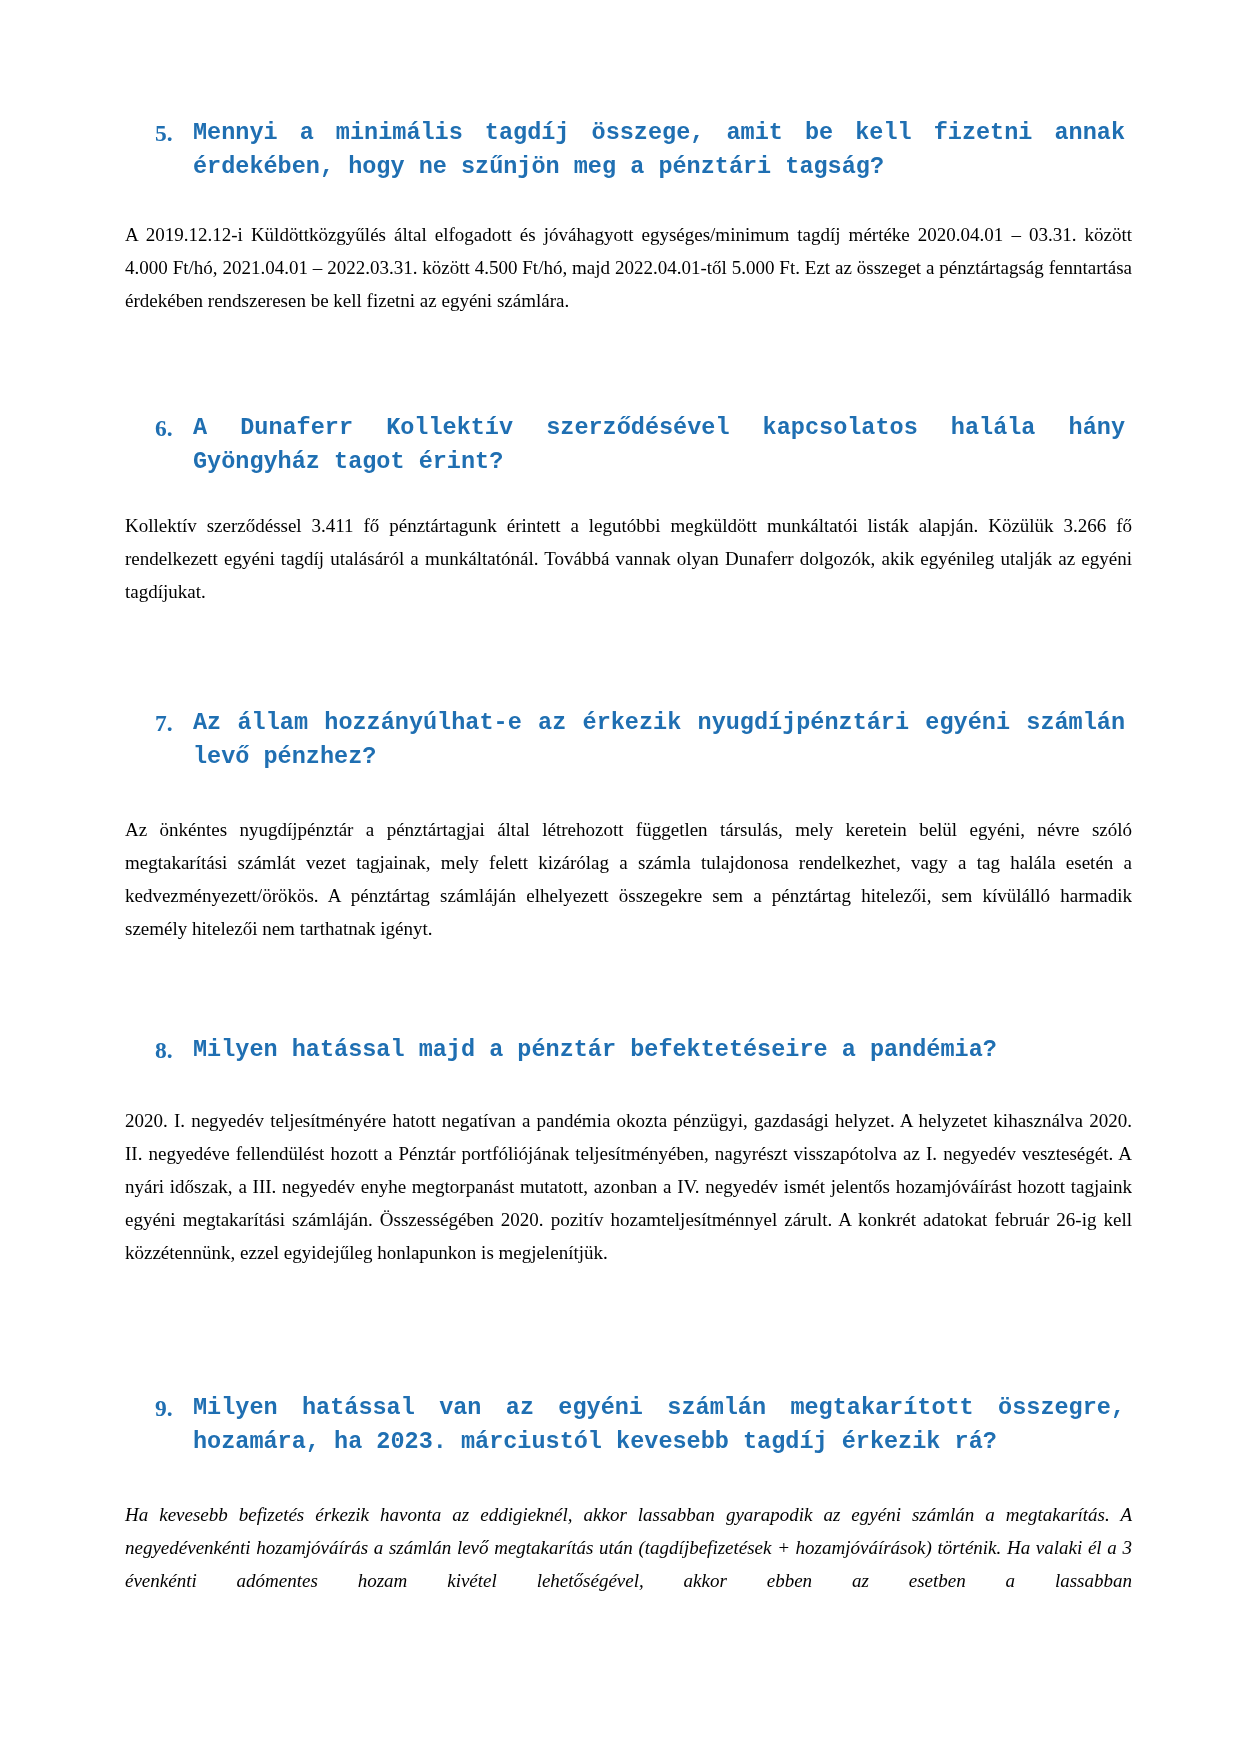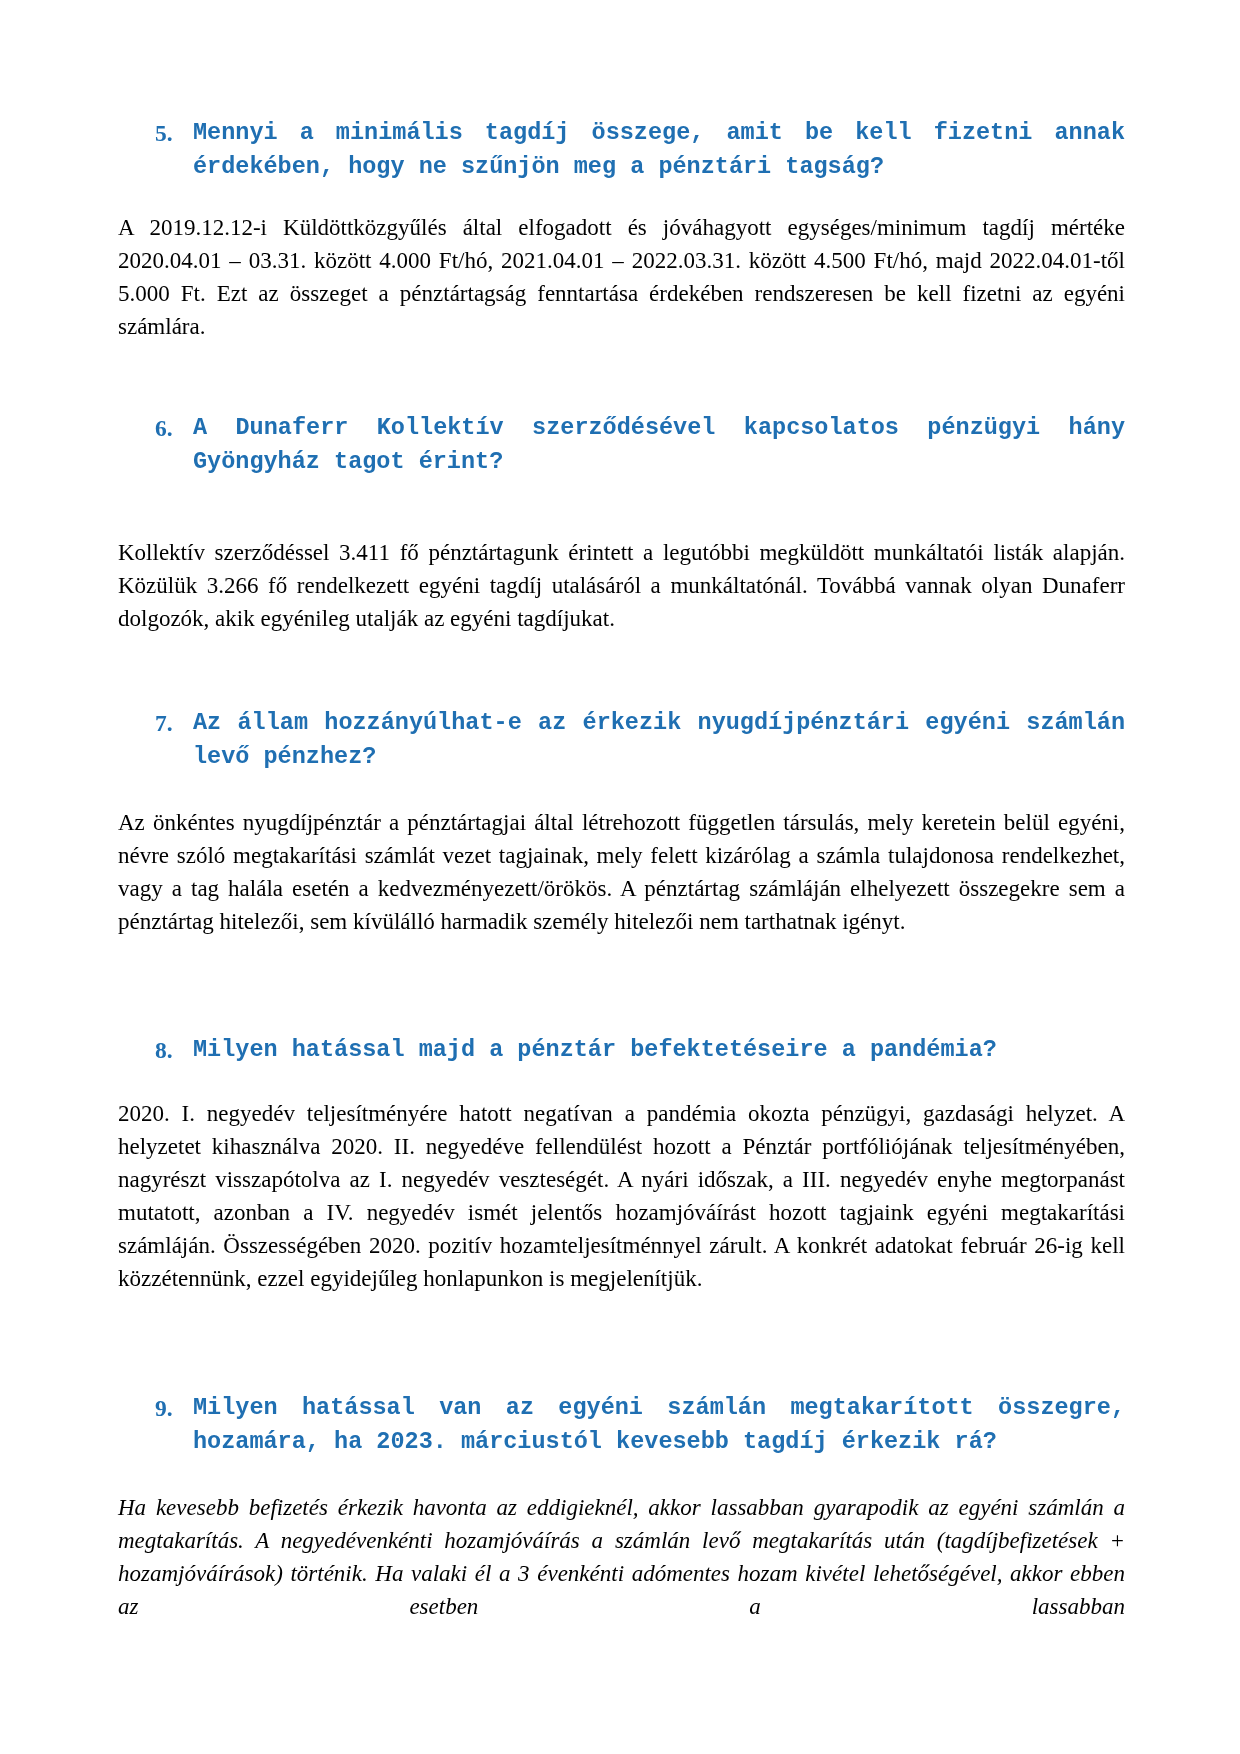--- a/index.html
+++ b/index.html
@@ -42,46 +42,46 @@
       display: block;
       margin-left: 38px;
       text-align: justify;
       text-align-last: left;
       font-family: Liberation Mono, monospace;
     }
     .para {
       position: absolute;
       left: 118px;
       width: 1007px;
-      font-size: 23px;
+      font-size: 19px;
       line-height: 33px;
       text-align: justify;
-      margin: 0;
+      margin: 7px;
     }
     .para.last-justified {
       text-align-last: justify;
       font-style: italic;
     }
   </style>
 </head>
 <body>
 
 <div class="page">
 
   <h2 class="q-heading" style="top:116px;">
     <span class="q-num">5.</span>
     <span class="q-text">Mennyi a minimális tagdíj összege, amit be kell fizetni annak érdekében, hogy ne szűnjön meg a pénztári tagság?</span>
   </h2>
   <p class="para" style="top:211px;">A 2019.12.12-i Küldöttközgyűlés által elfogadott és jóváhagyott egységes/minimum tagdíj mértéke 2020.04.01 – 03.31. között 4.000 Ft/hó, 2021.04.01 – 2022.03.31. között 4.500 Ft/hó, majd 2022.04.01-től 5.000 Ft. Ezt az összeget a pénztártagság fenntartása érdekében rendszeresen be kell fizetni az egyéni számlára.</p>
 
   <h2 class="q-heading" style="top:411px;">
     <span class="q-num">6.</span>
-    <span class="q-text">A Dunaferr Kollektív szerződésével kapcsolatos pénzügyi hány Gyöngyház tagot érint?</span>
+    <span class="q-text">A Dunaferr Kollektív szerződésével kapcsolatos halála hány Gyöngyház tagot érint?</span>
   </h2>
-  <p class="para" style="top:536px;">Kollektív szerződéssel 3.411 fő pénztártagunk érintett a legutóbbi megküldött munkáltatói listák alapján. Közülük 3.266 fő rendelkezett egyéni tagdíj utalásáról a munkáltatónál. Továbbá vannak olyan Dunaferr dolgozók, akik egyénileg utalják az egyéni tagdíjukat.</p>
+  <p class="para" style="top:502px;">Kollektív szerződéssel 3.411 fő pénztártagunk érintett a legutóbbi megküldött munkáltatói listák alapján. Közülük 3.266 fő rendelkezett egyéni tagdíj utalásáról a munkáltatónál. Továbbá vannak olyan Dunaferr dolgozók, akik egyénileg utalják az egyéni tagdíjukat.</p>
 
   <h2 class="q-heading" style="top:706px;">
     <span class="q-num">7.</span>
     <span class="q-text">Az állam hozzányúlhat-e az érkezik nyugdíjpénztári egyéni számlán levő pénzhez?</span>
   </h2>
   <p class="para" style="top:806px;">Az önkéntes nyugdíjpénztár a pénztártagjai által létrehozott független társulás, mely keretein belül egyéni, névre szóló megtakarítási számlát vezet tagjainak, mely felett kizárólag a számla tulajdonosa rendelkezhet, vagy a tag halála esetén a kedvezményezett/örökös. A pénztártag számláján elhelyezett összegekre sem a pénztártag hitelezői, sem kívülálló harmadik személy hitelezői nem tarthatnak igényt.</p>
 
   <h2 class="q-heading" style="top:1033px;">
     <span class="q-num">8.</span>
     <span class="q-text">Milyen hatással majd a pénztár befektetéseire a pandémia?</span>

